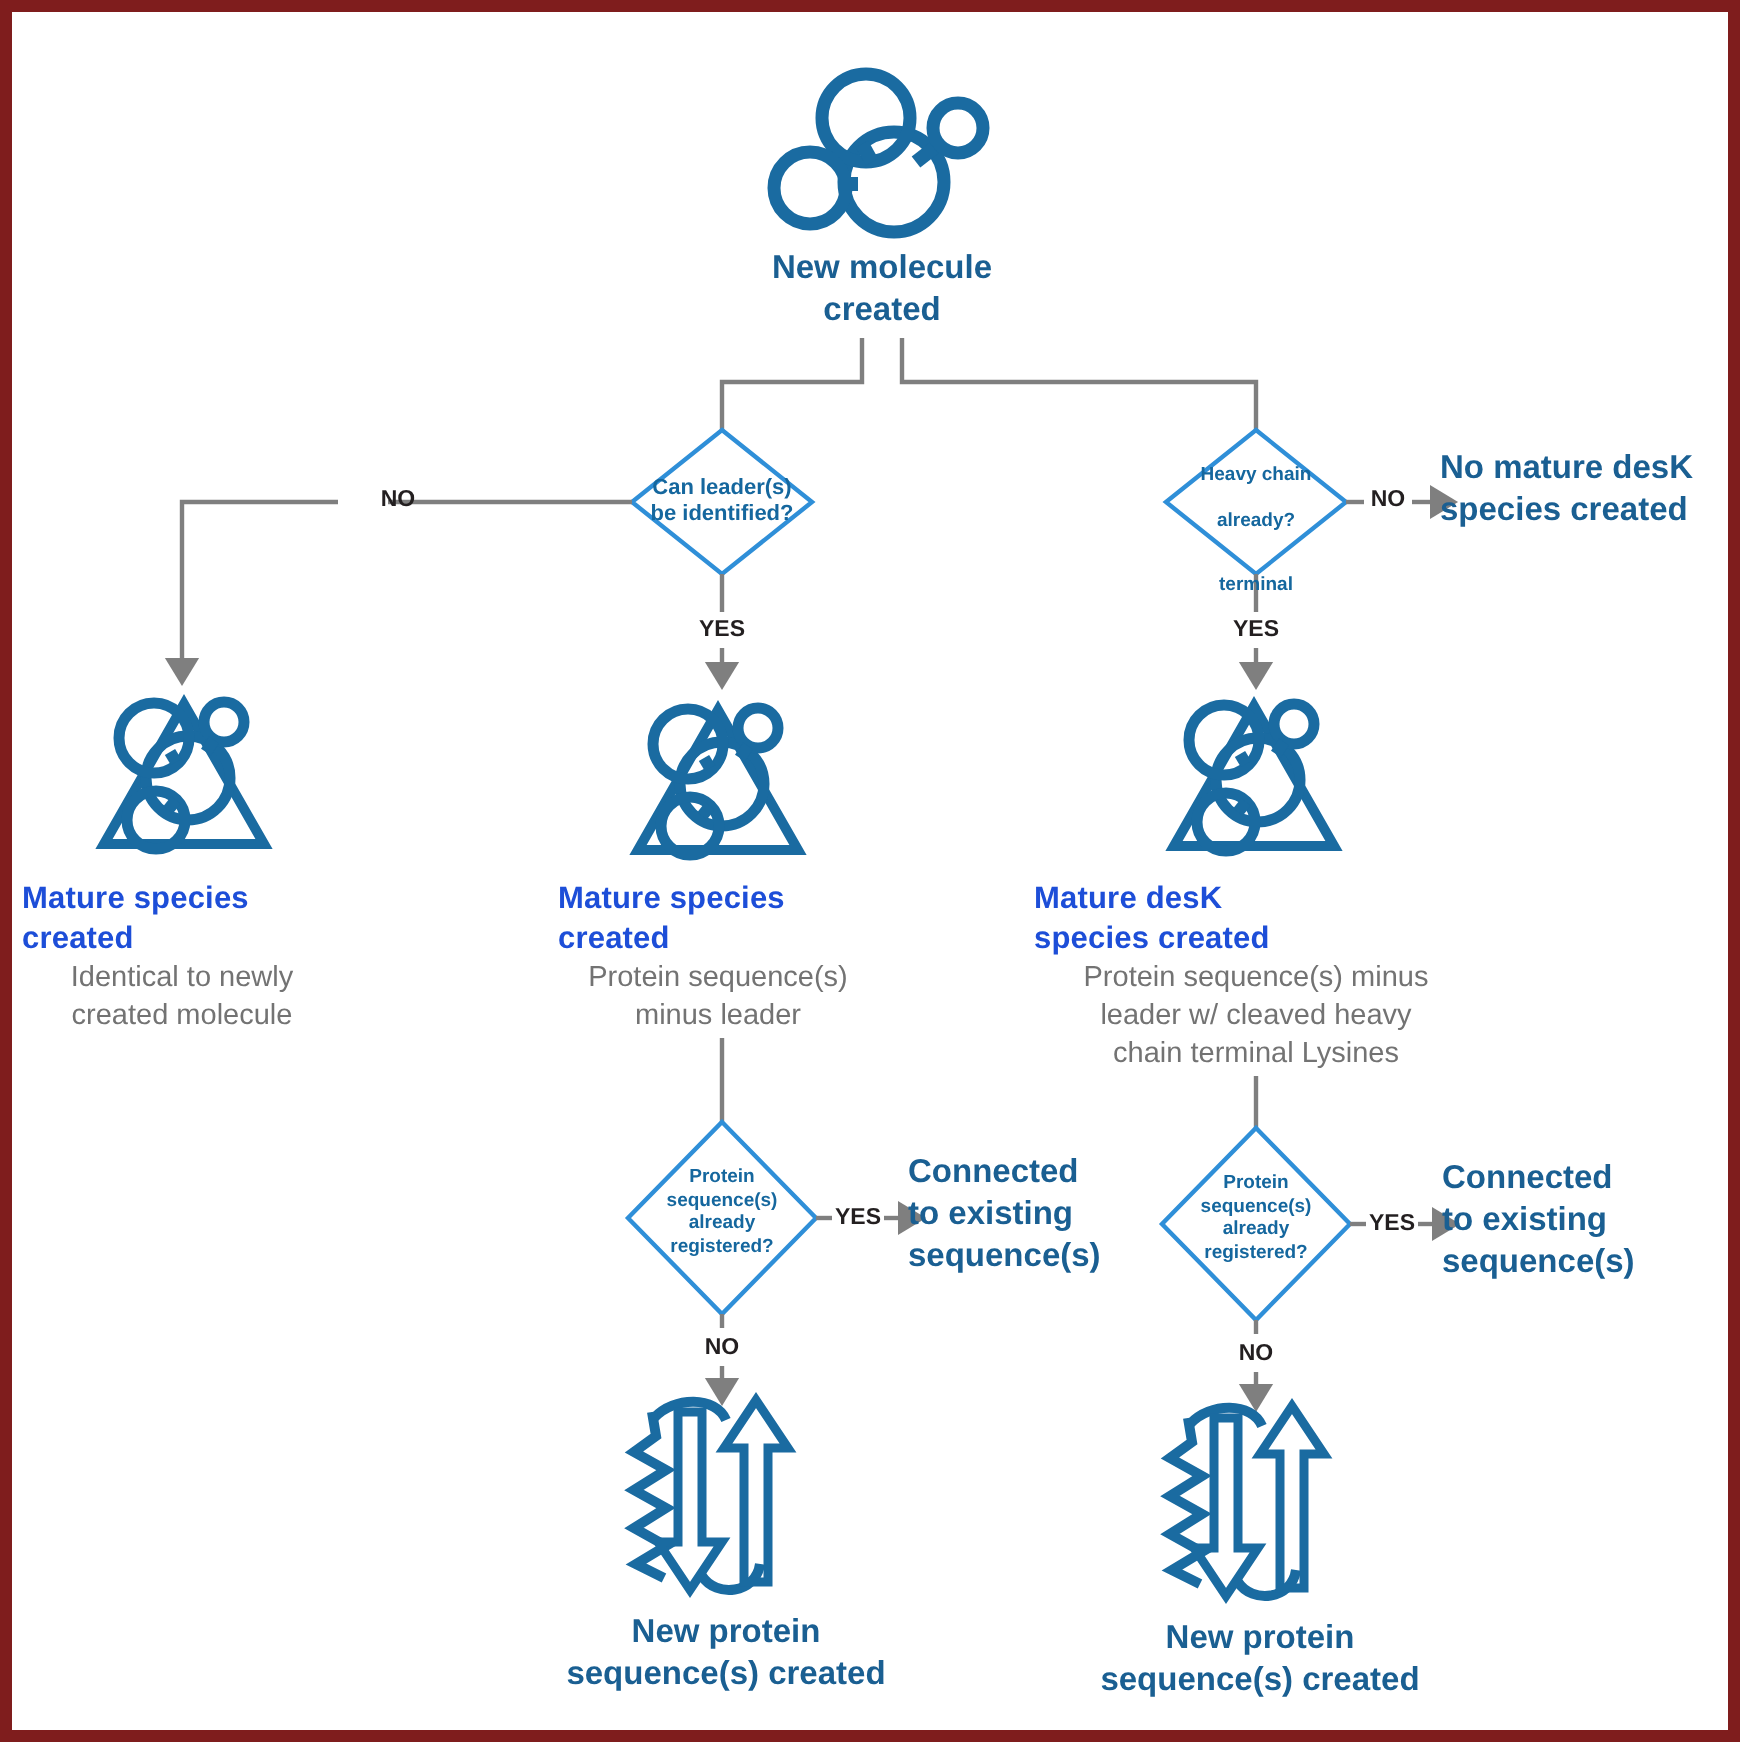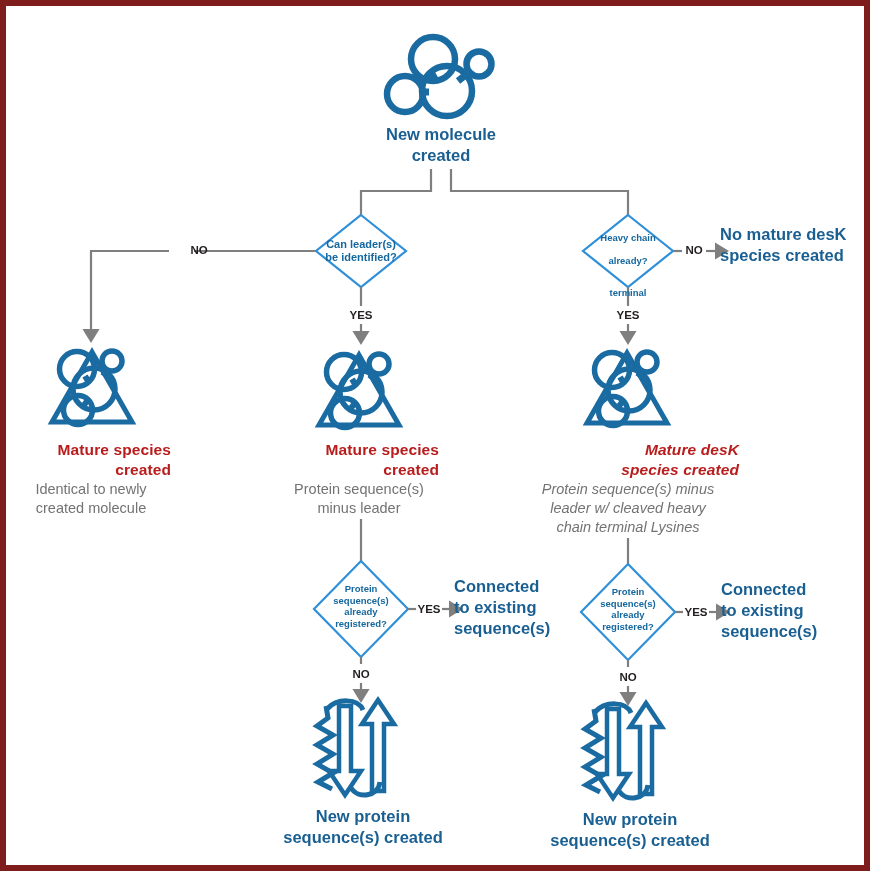--- a/index.html
+++ b/index.html
@@ -25,25 +25,25 @@
     left: 0;
     top: 0;
     width: 870px;
     height: 871px;
   }
   .node {
     position: absolute;
     box-sizing: border-box;
   }
   .title-blue {
-    color: #b91c1c;
+    color: #1d4ed8;
     font-weight: bold;
     font-size: 15.5px;
     line-height: 20px;
-    text-align: right;
+    text-align: left;
     letter-spacing: 0.1px;
   }
   .title-blue-lg {
     color: #1a5f92;
     font-weight: bold;
     font-size: 16.5px;
     line-height: 21px;
     text-align: center;
   }
   .sub-gray {
@@ -241,21 +241,21 @@
     <div class="sub-gray">created molecule</div>
   </div>
 
   <div class="node" style="left:273px; top:434px; width:160px;">
     <div class="title-blue">Mature species</div>
     <div class="title-blue">created</div>
     <div class="sub-gray">Protein sequence(s)</div>
     <div class="sub-gray">minus leader</div>
   </div>
 
-  <div class="node" style="left:511px; top:434px; width:222px;font-style:italic;">
+  <div class="node" style="left:511px; top:434px; width:222px;">
     <div class="title-blue">Mature desK</div>
     <div class="title-blue">species created</div>
     <div class="sub-gray">Protein sequence(s) minus</div>
     <div class="sub-gray">leader w/ cleaved heavy</div>
     <div class="sub-gray">chain terminal Lysines</div>
   </div>
 
   <div class="node" style="left:308px; top:577px; width:94px; height:52px;">
     <div class="diamond-label small" style="top:0;">Protein</div>
     <div class="diamond-label small" style="top:11.5px;">sequence(s)</div>

